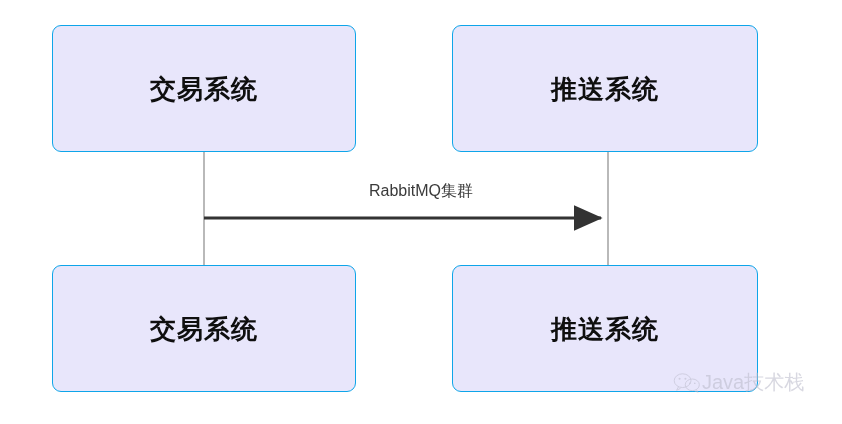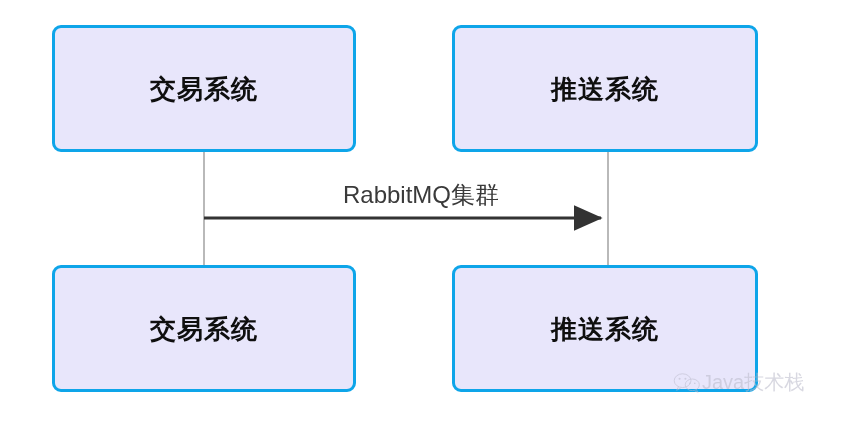--- a/index.html
+++ b/index.html
@@ -14,21 +14,21 @@
     position: relative;
     width: 842px;
     height: 424px;
     background: #ffffff;
     overflow: hidden;
   }
   .node {
     position: absolute;
     box-sizing: border-box;
     background: #e8e6fb;
-    border: 3px solid #0ea5e9;
+    border: 1px solid #0ea5e9;
     border-radius: 9px;
     display: flex;
     align-items: center;
     justify-content: center;
   }
   .node-label {
     font-size: 26px;
     font-weight: 700;
     color: #0f0f0f;
     letter-spacing: 1px;
@@ -55,21 +55,21 @@
     width: 842px;
     height: 424px;
     pointer-events: none;
   }
   .edge-label {
     position: absolute;
     left: 0;
     top: 183px;
     width: 842px;
     text-align: center;
-    font-size: 24px;
+    font-size: 16px;
     color: #3a3a3a;
     line-height: 1;
     user-select: none;
   }
 
   .watermark {
     position: absolute;
     left: 672px;
     top: 371px;
     display: flex;

